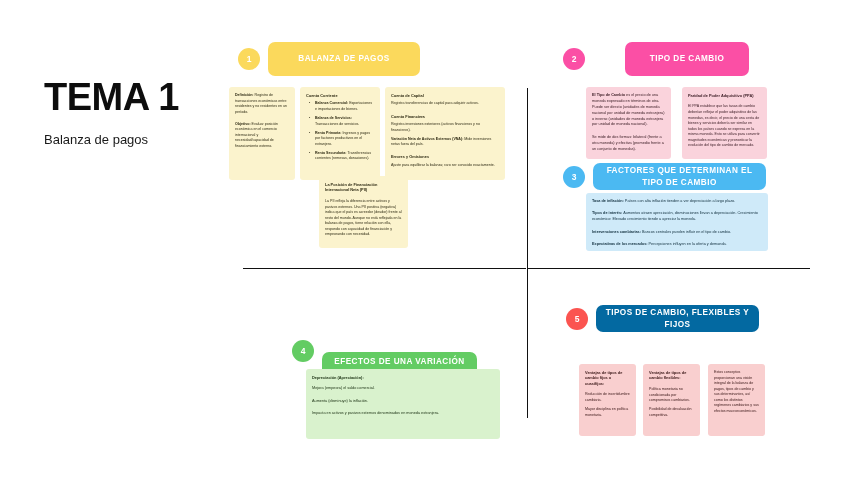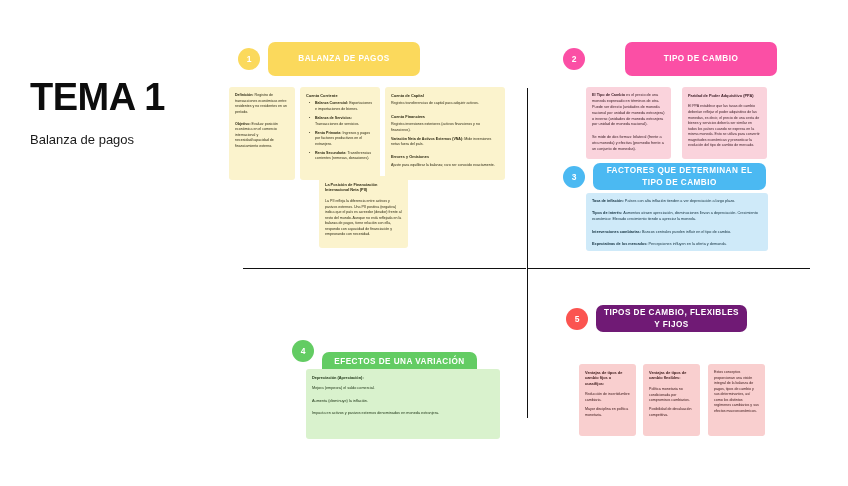--- a/index.html
+++ b/index.html
@@ -7,21 +7,21 @@
     width:848px;height:486px;
     background:#ffffff;
     font-family:"Liberation Sans", sans-serif;
     color:#1a1a1a;
     overflow:hidden;
     position:relative;
   }
   .canvas{position:absolute;inset:0;}
 
   
-  .title-block{position:absolute;left:30px;top:78px;width:190px;}
+  .title-block{position:absolute;left:44px;top:78px;width:190px;}
   .title-main{font-size:38px;font-weight:700;letter-spacing:-0.5px;line-height:1;color:#0d0d0d;}
   .title-sub{font-size:13px;font-weight:400;margin-top:16px;color:#1a1a1a;}
 
   
   .div-h{position:absolute;background:#111;height:1px;}
   .div-v{position:absolute;background:#111;width:1px;}
 
   
   .sec{position:absolute;display:flex;align-items:center;}
   .sec-num{
@@ -115,21 +115,21 @@
   </div>
 
   <div class="card yellow" style="left:319px;top:176px;width:89px;height:72px;">
     <h4>La Posición de Financiación Internacional Neta (PII)</h4>
     <div class="spacer"></div>
     <p>La PII refleja la diferencia entre activos y pasivos externos. Una PII positiva (negativa) indica que el país es acreedor (deudor) frente al resto del mundo. Aunque no está reflejada en la balanza de pagos, tiene relación con ella, respondo con capacidad de financiación y empeorando con necesidad.</p>
   </div>
 
   <div class="sec" style="left:563px;top:42px;">
     <div class="sec-num" style="background:#fb4fa5;">2</div>
-    <div class="sec-bar" style="background:#fb4fa5;width:152px;height:34px;margin-left:40px;">TIPO DE CAMBIO</div>
+    <div class="sec-bar" style="background:#fb4fa5;width:124px;height:34px;margin-left:40px;">TIPO DE CAMBIO</div>
   </div>
 
   <div class="card pink2 lead" style="left:586px;top:87px;width:85px;height:72px;">
     <p><b>El Tipo de Cambio</b><span> es el precio de una moneda expresado en términos de otra. Puede ser directo (unidades de moneda nacional por unidad de moneda extranjera) o inverso (unidades de moneda extranjera por unidad de moneda nacional).</span></p>
     <div class="spacer"></div>
     <p>Se mide de dos formas: bilateral (frente a otra moneda) y efectiva (promedio frente a un conjunto de monedas).</p>
   </div>
 
   <div class="card pink2" style="left:682px;top:87px;width:85px;height:72px;">
     <h4>Paridad de Poder Adquisitivo (PPA)</h4>
@@ -162,21 +162,21 @@
     <div class="spacer"></div>
     <p>Mejora (empeora) el saldo comercial.</p>
     <div class="spacer"></div>
     <p>Aumenta (disminuye) la inflación.</p>
     <div class="spacer"></div>
     <p>Impacta en activos y pasivos externos denominados en moneda extranjera.</p>
   </div>
 
   <div class="sec" style="left:566px;top:305px;">
     <div class="sec-num" style="background:#fb5450;">5</div>
-    <div class="sec-bar" style="background:#701a75;width:151px;height:27px;margin-left:8px;">TIPOS DE CAMBIO, FLEXIBLES Y FIJOS</div>
+    <div class="sec-bar" style="background:#0369a1;width:163px;height:27px;margin-left:8px;">TIPOS DE CAMBIO, FLEXIBLES Y FIJOS</div>
   </div>
 
   <div class="card red5" style="left:579px;top:364px;width:57px;height:72px;">
     <h4>Ventajas de tipos de cambio fijos o cuasifijos:</h4>
     <div class="spacer"></div>
     <p>Reducción de incertidumbre cambiaria.</p>
     <p>Mayor disciplina en política monetaria.</p>
   </div>
 
   <div class="card red5" style="left:643px;top:364px;width:57px;height:72px;">

